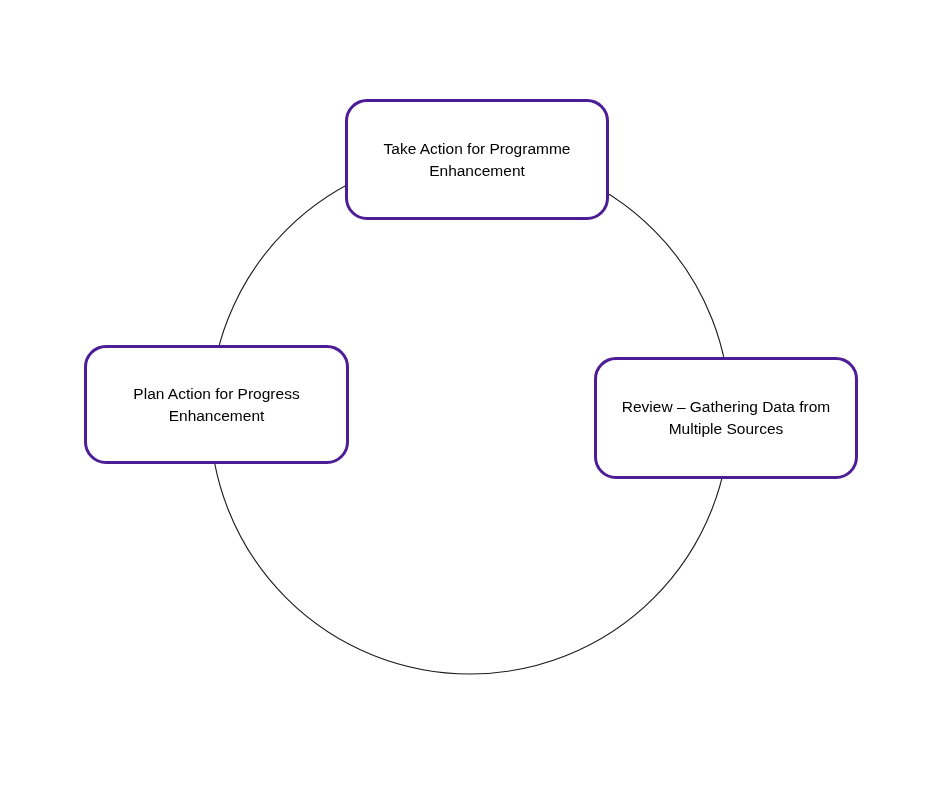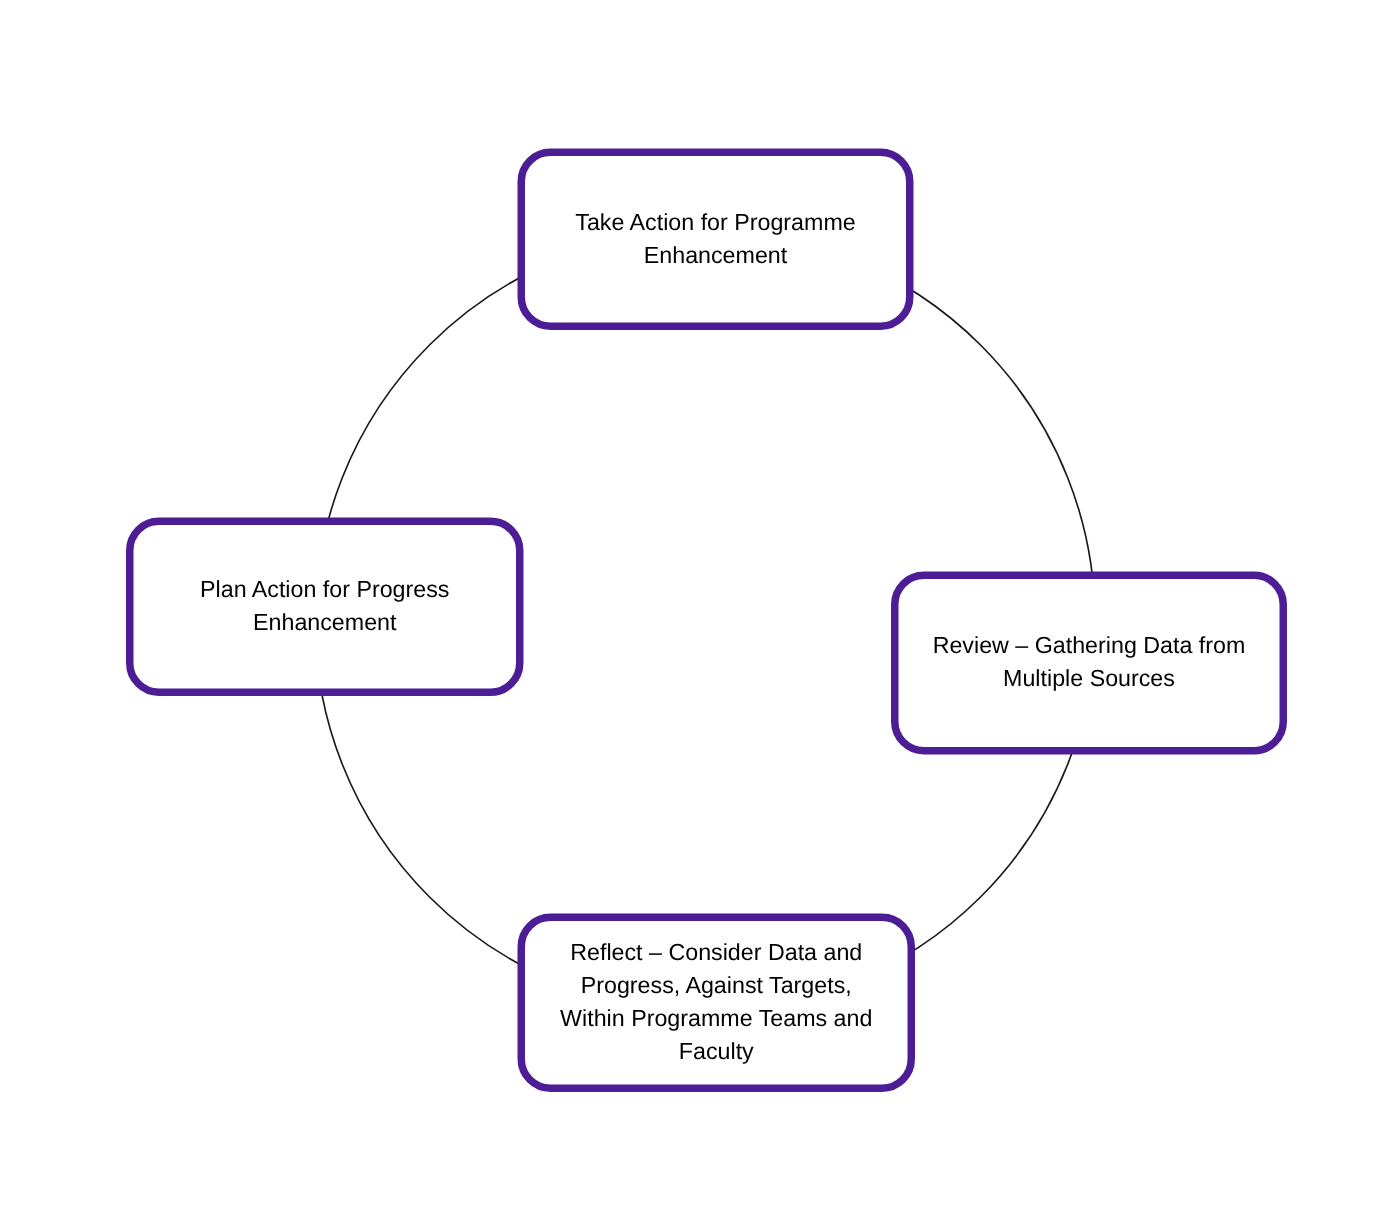--- a/index.html
+++ b/index.html
@@ -23,21 +23,21 @@
     left: 0;
     top: 0;
     width: 928px;
     height: 806px;
     pointer-events: none;
   }
   .node {
     position: absolute;
     box-sizing: border-box;
     background: #ffffff;
-    border: 5px solid #4c1d95;
+    border: 3px solid #4c1d95;
     border-radius: 22px;
     display: flex;
     align-items: center;
     justify-content: flex-start;
     text-align: center;
     color: #000000;
     font-size: 15.5px;
     line-height: 1.42;
     padding: 4px 10px;
   }
@@ -52,21 +52,20 @@
     top: 99px;
     width: 264px;
     height: 121px;
   }
   
   #node-review {
     left: 594px;
     top: 357px;
     width: 264px;
     height: 122px;
-    margin-top: 24px;
   }
   
   #node-reflect {
     left: 345px;
     top: 609px;
     width: 265px;
     height: 119px;
   }
   
   #node-plan-action {
@@ -88,25 +87,19 @@
   <div class="node" id="node-take-action">
     <span class="node-label">Take Action for Programme
 Enhancement</span>
   </div>
 
   <div class="node" id="node-review">
     <span class="node-label">Review – Gathering Data from
 Multiple Sources</span>
   </div>
 
-  <div class="node" id="node-reflect">
-    <span class="node-label">Reflect – Consider Data and
-Progress, Against Targets,
-Within Programme Teams and
-Faculty</span>
-  </div>
 
   <div class="node" id="node-plan-action">
     <span class="node-label">Plan Action for Progress
 Enhancement</span>
   </div>
 
 </div>
 
 </body></html>

